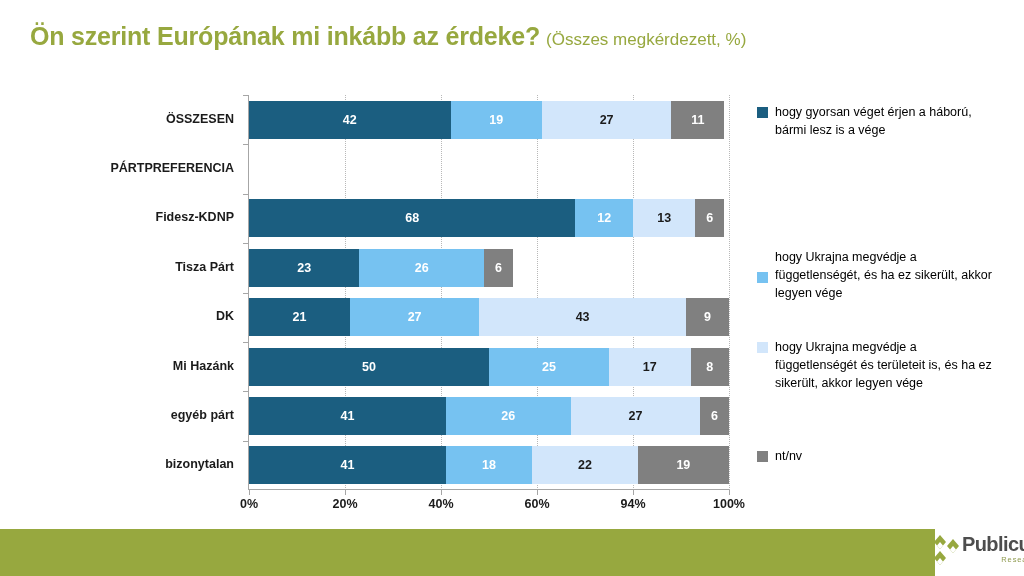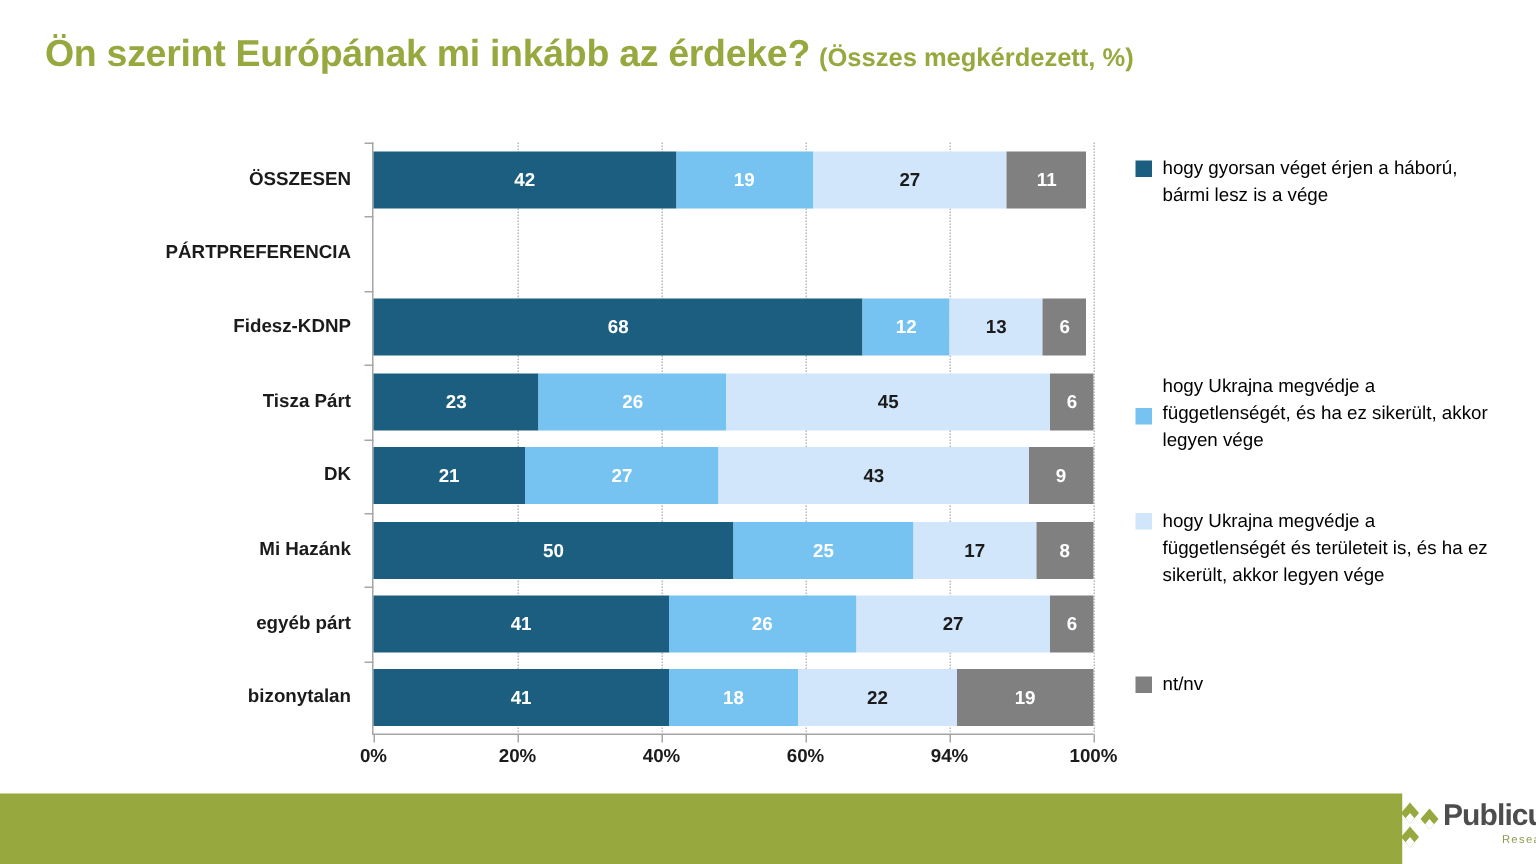--- a/index.html
+++ b/index.html
@@ -23,21 +23,21 @@
     white-space: nowrap;
   }
   .title-main {
     font-size: 25px;
     font-weight: bold;
     color: #97A83F;
     letter-spacing: -0.2px;
   }
   .title-sub {
     font-size: 17px;
-    font-weight: bold;
+    font-weight: normal;
     color: #97A83F;
     margin-left: 6px;
   }
 
   
   #chart-area {
     position: absolute;
     left: 0px; top: 95px;
     width: 1024px; height: 420px;
   }
@@ -238,21 +238,20 @@
           </div>
           <div class="bar-row" style="top: 104.438px; height: 38px;">
             <div class="seg seg-a" style="width: 326.4px;">68</div>
             <div class="seg seg-b" style="width: 57.6px;">12</div>
             <div class="seg seg-c" style="width: 62.4px;">13</div>
             <div class="seg seg-d" style="width: 28.8px;">6</div>
           </div>
           <div class="bar-row" style="top: 153.812px; height: 38px;">
             <div class="seg seg-a" style="width: 110.4px;">23</div>
             <div class="seg seg-b" style="width: 124.8px;">26</div>
-            <div class="seg seg-c" style="width: 216px;">45</div>
             <div class="seg seg-d" style="width: 28.8px;">6</div>
           </div>
           <div class="bar-row" style="top: 203.188px; height: 38px;">
             <div class="seg seg-a" style="width: 100.8px;">21</div>
             <div class="seg seg-b" style="width: 129.6px;">27</div>
             <div class="seg seg-c" style="width: 206.4px;">43</div>
             <div class="seg seg-d" style="width: 43.2px;">9</div>
           </div>
           <div class="bar-row" style="top: 252.562px; height: 38px;">
             <div class="seg seg-a" style="width: 240px;">50</div>

